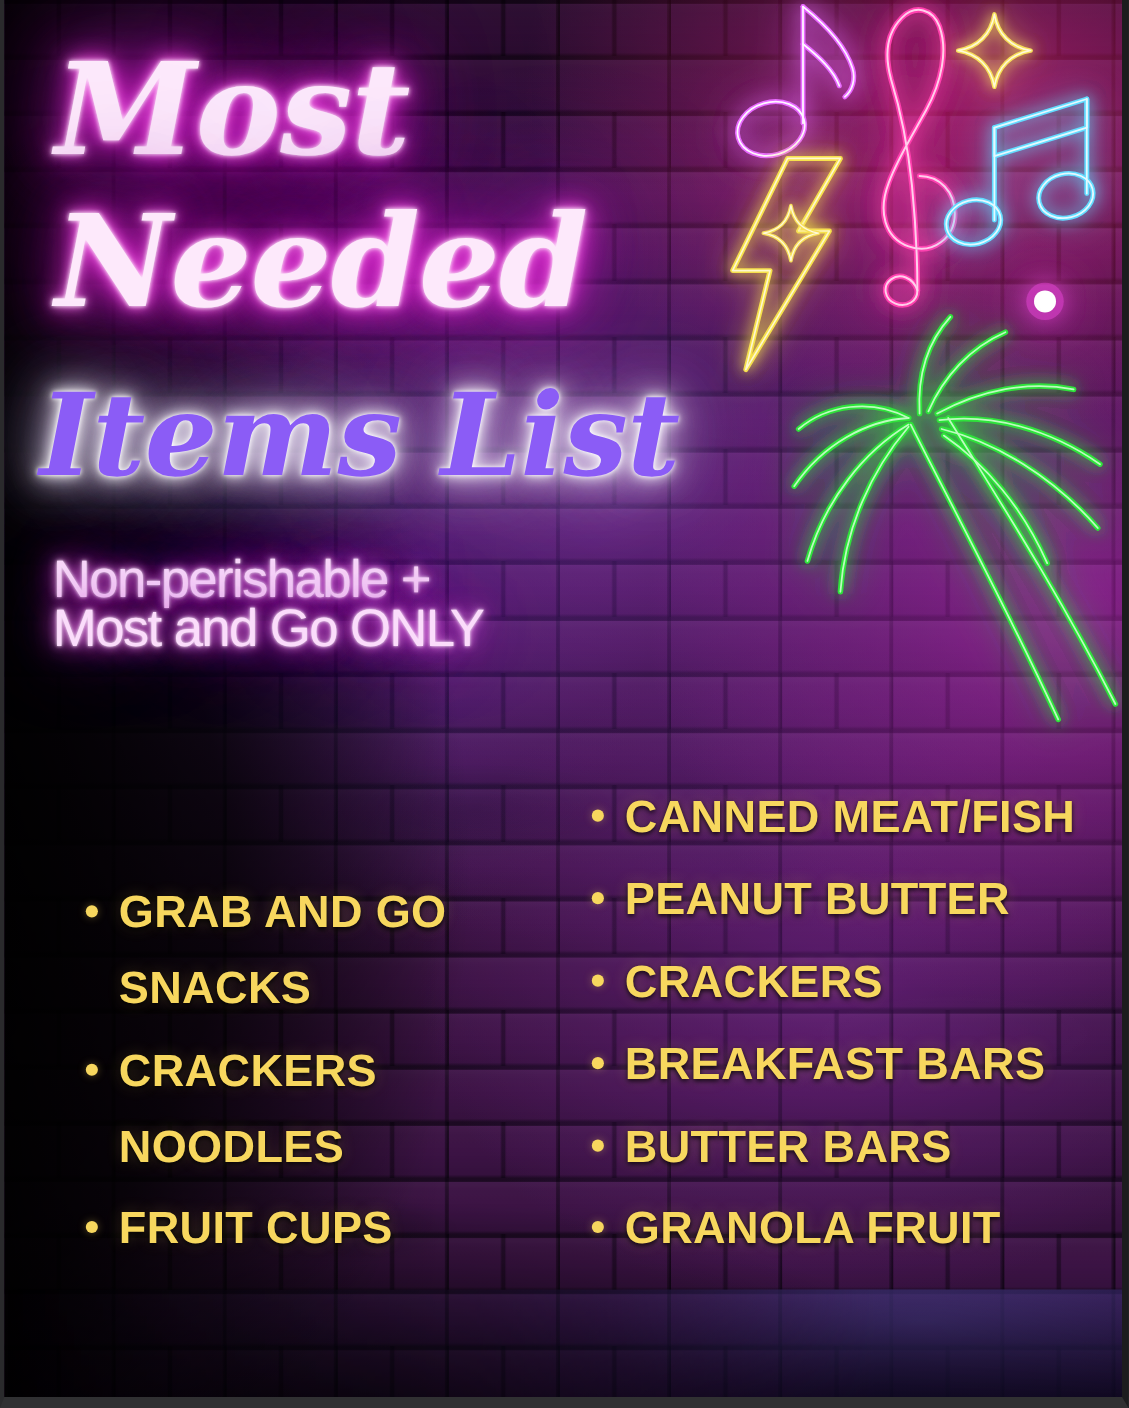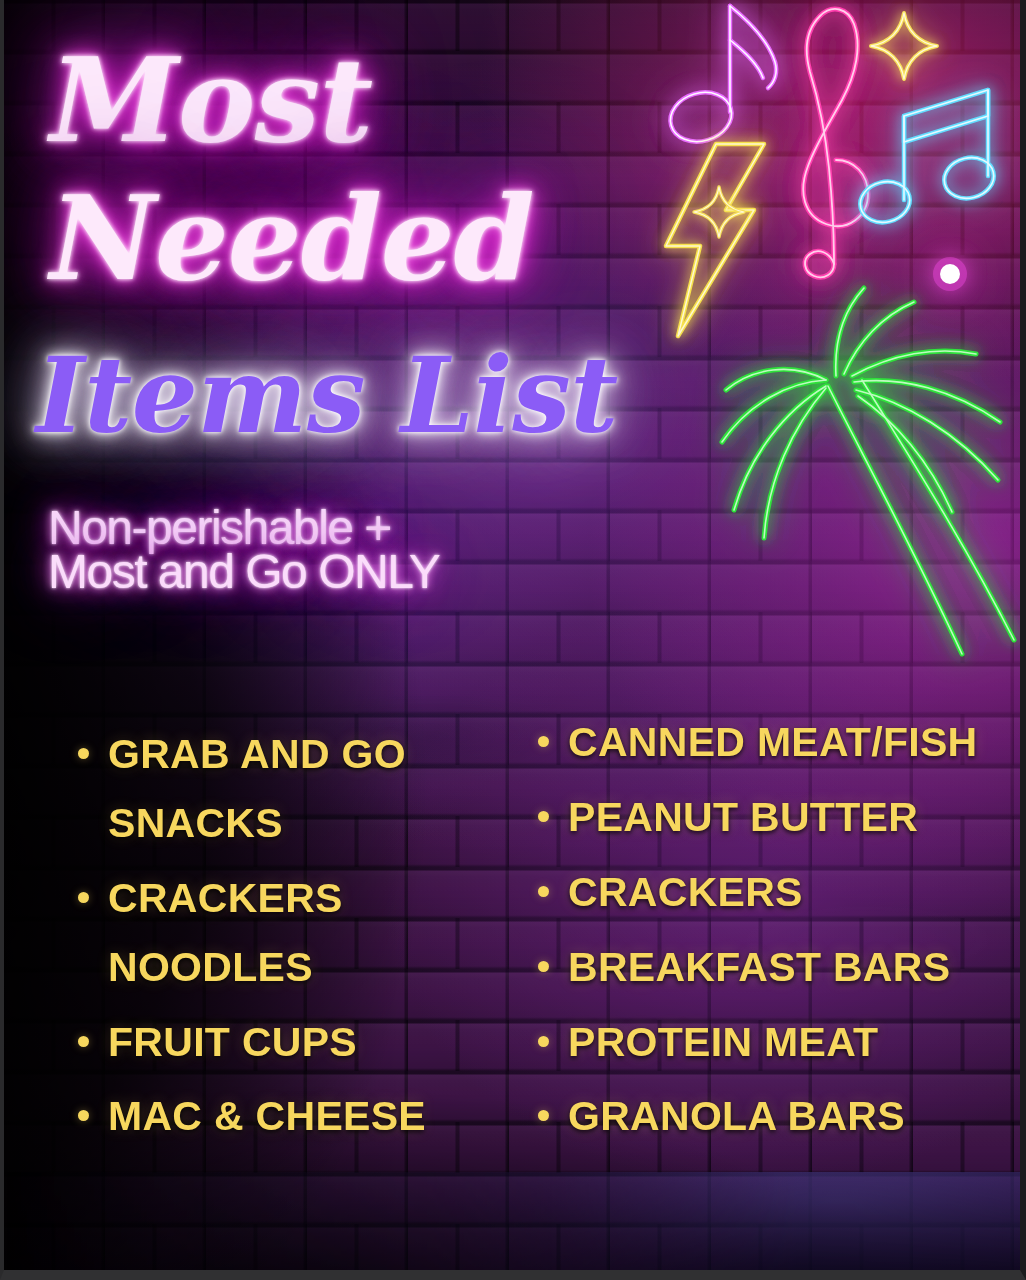--- a/index.html
+++ b/index.html
@@ -412,26 +412,25 @@
     <div id="subtitle">
       <span>Non-perishable +</span>
       <span>Most and Go ONLY</span>
     </div>
 
     <div id="lists">
       <ul class="col" id="col-left">
           <li>GRAB AND GO SNACKS</li>
           <li>CRACKERS NOODLES</li>
           <li>FRUIT CUPS</li>
-          <li>MAC &amp; CHEESE</li>
         </ul>
       <ul class="col" id="col-right">
           <li>CANNED MEAT/FISH</li>
           <li>PEANUT BUTTER</li>
           <li>CRACKERS</li>
           <li>BREAKFAST BARS</li>
-          <li>PROTEIN MEAT</li>
-          <li>GRANOLA BARS</li>
+          <li>BUTTER BARS</li>
+          <li>GRANOLA FRUIT</li>
         </ul>
     </div>
 
   </div>
 </div>
 
 </body></html>

